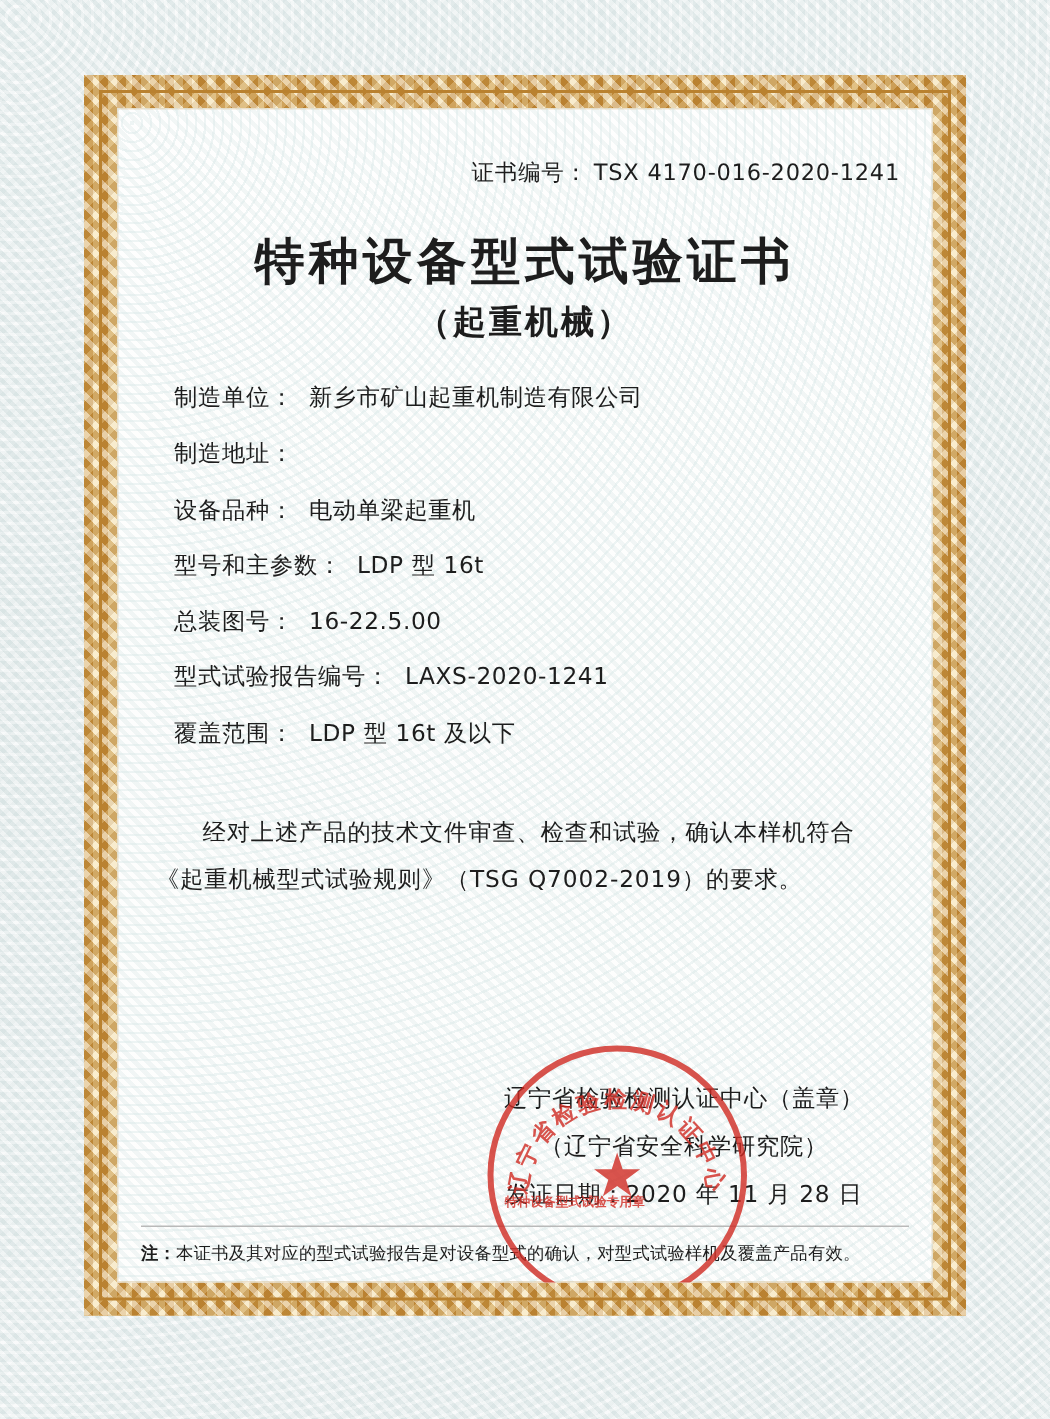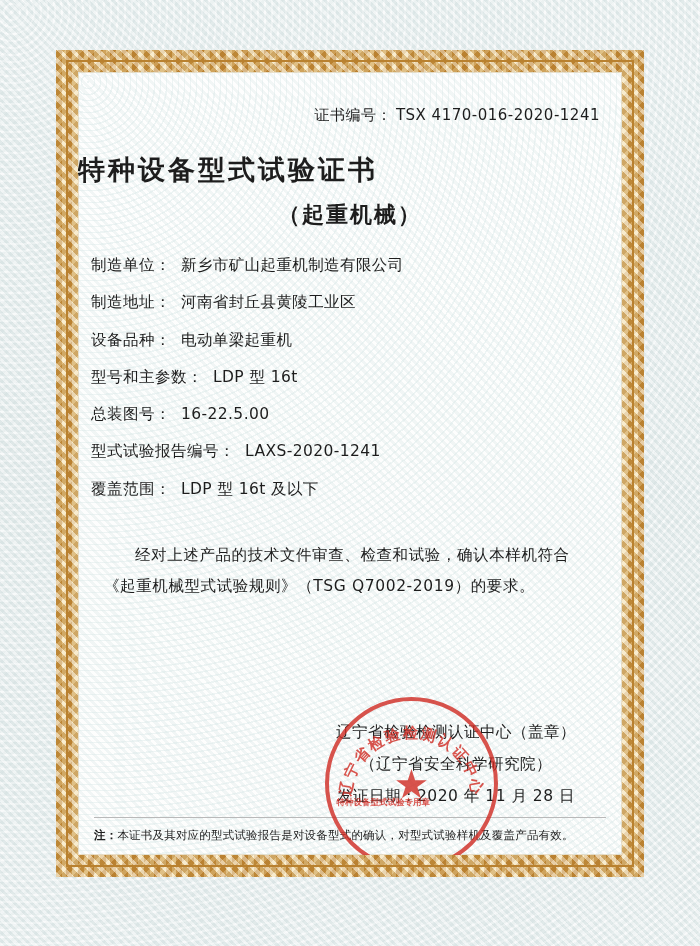--- a/index.html
+++ b/index.html
@@ -95,42 +95,42 @@
     font-size: 15px;
     letter-spacing: .5px;
     white-space: nowrap;
   }
   .cert-no .label { margin-right: 4px; }
 
   .main-title {
     position: absolute;
     top: 80px;
     left: 0; right: 0;
-    text-align: left;
-    font-size: 27px;
+    text-align: center;
+    font-size: 33px;
     font-weight: bold;
     letter-spacing: 3px;
     font-family: Liberation Mono, monospace;
   }
   .sub-title {
     position: absolute;
     top: 128px;
     left: 0; right: 0;
     text-align: center;
     font-size: 22px;
     font-weight: bold;
     letter-spacing: 2px;
     font-family: "DejaVu Serif", "Liberation Serif", serif;
   }
 
   
   #fields {
     position: absolute;
     top: 182px;
-    left: 13px;
+    left: 38px;
     right: 24px;
     text-align: right;
   }
   .field-row {
     display: flex;
     align-items: baseline;
     margin-bottom: 14px;
     font-size: 15.5px;
     line-height: 1.5;
   }
@@ -250,21 +250,20 @@
       <div class="main-title">特种设备型式试验证书</div>
       <div class="sub-title">（起重机械）</div>
 
       <div id="fields">
         <div class="field-row">
           <span class="field-label">制造单位：</span>
           <span class="field-value">新乡市矿山起重机制造有限公司</span>
         </div>
         <div class="field-row">
           <span class="field-label">制造地址：</span>
-          <span class="field-value">河南省封丘县黄陵工业区</span>
         </div>
         <div class="field-row">
           <span class="field-label">设备品种：</span>
           <span class="field-value">电动单梁起重机</span>
         </div>
         <div class="field-row">
           <span class="field-label">型号和主参数：</span>
           <span class="field-value">LDP 型 16t</span>
         </div>
         <div class="field-row">

